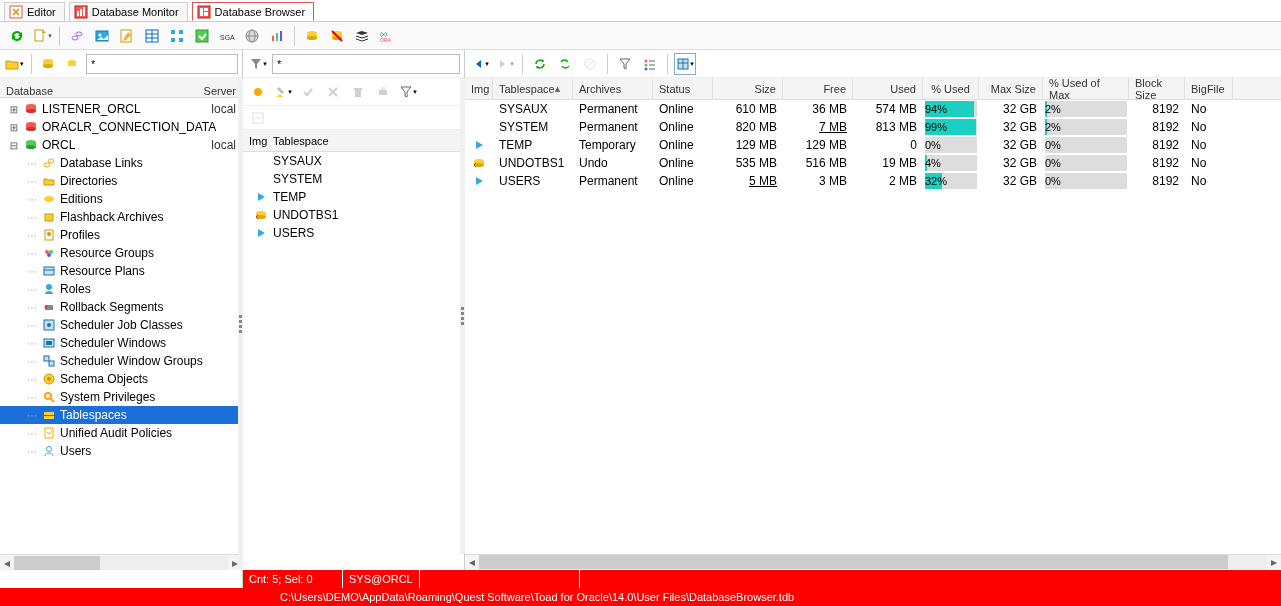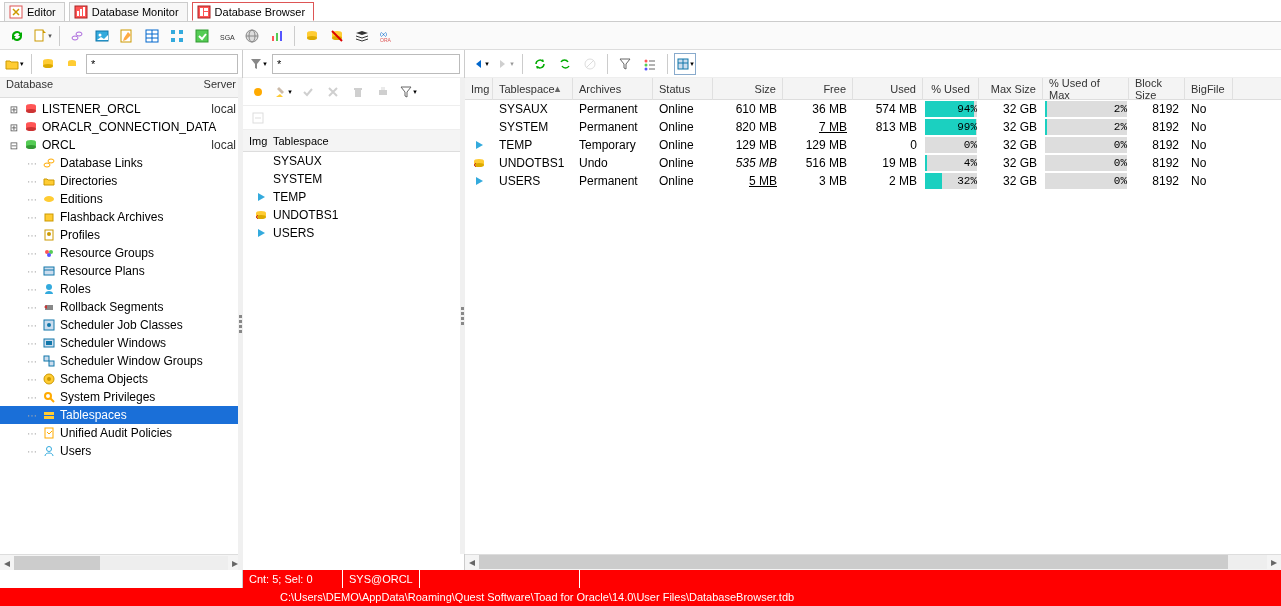--- a/index.html
+++ b/index.html
@@ -9,21 +9,21 @@
 .tab.active { border:1.5px solid #d55; border-bottom:1px solid #fff; background:#fff; }
 .tab-icon { width:14px; height:14px; display:inline-block; }
 .toolbar1 { height:28px; background:#fafafa; border-bottom:1px solid #ddd; display:flex; align-items:center; gap:3px; padding:2px 6px; }
 .tbtn { width:22px; height:22px; display:inline-flex; align-items:center; justify-content:center; cursor:pointer; }
 .tsep { width:1px; height:20px; background:#ccc; margin:0 3px; }
 .main { position:absolute; top:50px; left:0; right:0; bottom:36px; display:flex; }
 .leftpane { width:243px; border-right:1px solid #ccc; display:flex; flex-direction:column; background:#fff; }
 .left-tb { height:28px; display:flex; align-items:center; gap:4px; padding:2px 4px; border-bottom:1px solid #eee; }
 .combo { flex:1; border:1px solid #bbb; height:20px; font-size:11px; padding:0 4px; background:#fff; }
 .checkline { display:flex; align-items:center; gap:4px; padding:4px 6px; border-bottom:1px solid #eee; }
-.tree-header { height:20px; background:#f4f4f4; border-bottom:1px solid #ddd; display:flex; align-items:flex-start; padding:0 6px; font-size:11px; color:#333; }
+.tree-header { height:20px; background:#f4f4f4; border-bottom:1px solid #ddd; display:flex; align-items:flex-end; padding:0 6px; font-size:11px; color:#333; }
 .tree { flex:1; overflow:auto; padding:2px 0; font-size:12px; }
 .tree-row { height:18px; display:flex; align-items:center; padding-left:4px; cursor:pointer; white-space:nowrap; }
 .tree-row.selected { background:#1a6fd8; color:#fff; }
 .twisty { width:12px; text-align:center; font-size:10px; color:#555; cursor:pointer; }
 .spacer { display:inline-block; }
 .node-icon { width:16px; height:16px; margin:0 3px; display:inline-flex; align-items:center; justify-content:center; }
 .tree-col2 { margin-left:auto; padding-right:6px; color:#333; }
 .hscroll { height:16px; background:#f4f4f4; border-top:1px solid #ddd; display:flex; align-items:center; }
 .hscroll-track { flex:1; height:14px; background:#eee; position:relative; }
 .hscroll-thumb { position:absolute; height:14px; background:#ccc; }
@@ -39,21 +39,21 @@
 .right-tb { height:28px; display:flex; align-items:center; gap:3px; padding:2px 4px; border-bottom:1px solid #eee; }
 .grid { flex:1; overflow:auto; font-size:12px; position:relative; }
 .grid-inner { min-width:790px; }
 .ghead { height:22px; background:#f4f4f4; border-bottom:1px solid #ddd; display:flex; align-items:center; font-size:11px; position:sticky; top:0; }
 .gcell-h { border-right:1px solid #e0e0e0; padding:0 6px; height:22px; display:flex; align-items:center; color:#333; }
 .grow { height:18px; display:flex; align-items:center; }
 .gcell { padding:0 6px; height:18px; display:flex; align-items:center; }
 .right-align { justify-content:flex-end; }
 .bar { height:16px; background:#ddd; position:relative; width:100%; }
 .bar-fill { height:16px; background:#1bd0c0; position:absolute; left:0; top:0; }
-.bar-label { position:absolute; left:0; top:0; right:0; text-align:right; font-size:11px; line-height:16px;font-family:Liberation Mono, monospace; }
+.bar-label { position:absolute; left:0; top:0; right:0; text-align:left; font-size:11px; line-height:16px; }
 .grid-hscroll { height:16px; background:#f4f4f4; border-top:1px solid #ddd; display:flex; }
 .vbar-r { position:absolute; left:-5px; top:28px; bottom:16px; width:5px; background:#f0f0f0; display:flex; flex-direction:column; align-items:center; justify-content:center; gap:2px; }
 .statusbar { position:absolute; left:0; right:0; bottom:18px; height:18px; background:red; display:flex; align-items:center; color:#fff; font-size:11px; }
 .status-cell { padding:0 6px; border-right:1px solid #fff; height:18px; display:flex; align-items:center; }
 .statusbar2 { position:absolute; left:0; right:0; bottom:0; height:18px; background:red; display:flex; align-items:center; color:#fff; font-size:11px; padding-left:280px; }
 .statusbar2-left { position:absolute; left:0; bottom:0; height:18px; width:270px; background:#fff; border-top:1px solid #ccc; }
 svg { display:block; }
 </style>
 </head>
 <body>
@@ -736,21 +736,21 @@
                 <svg width="14" height="14">
                   <ellipse cx="7" cy="5" rx="5" ry="2" fill="#fc3"></ellipse>
                   <rect x="2" y="5" width="10" height="4" fill="#fc3"></rect>
                   <ellipse cx="7" cy="9" rx="5" ry="2" fill="#da0"></ellipse>
                   <path d="M4 7l-2 2 2 2" stroke="#c33" fill="none"></path>
                 </svg>
               </div>
               <div class="gcell" style="width: 80px;">UNDOTBS1</div>
               <div class="gcell" style="width: 80px;">Undo</div>
               <div class="gcell" style="width: 60px;">Online</div>
-              <div class="gcell right-align" style="width: 70px; font-style: italic;">535 MB</div>
+              <div class="gcell right-align" style="width: 70px;">535 MB</div>
               <div class="gcell right-align" style="width: 70px;">516 MB</div>
               <div class="gcell right-align" style="width: 70px;">19 MB</div>
               <div class="gcell" style="width: 56px; padding: 1px 2px;">
                 <div class="bar">
                   <div class="bar-fill" style="width:4%"></div>
                   <div class="bar-label">4%</div>
                 </div>
               </div>
               <div class="gcell right-align" style="width: 64px;">32 GB</div>
               <div class="gcell" style="width: 86px; padding: 1px 2px;">

